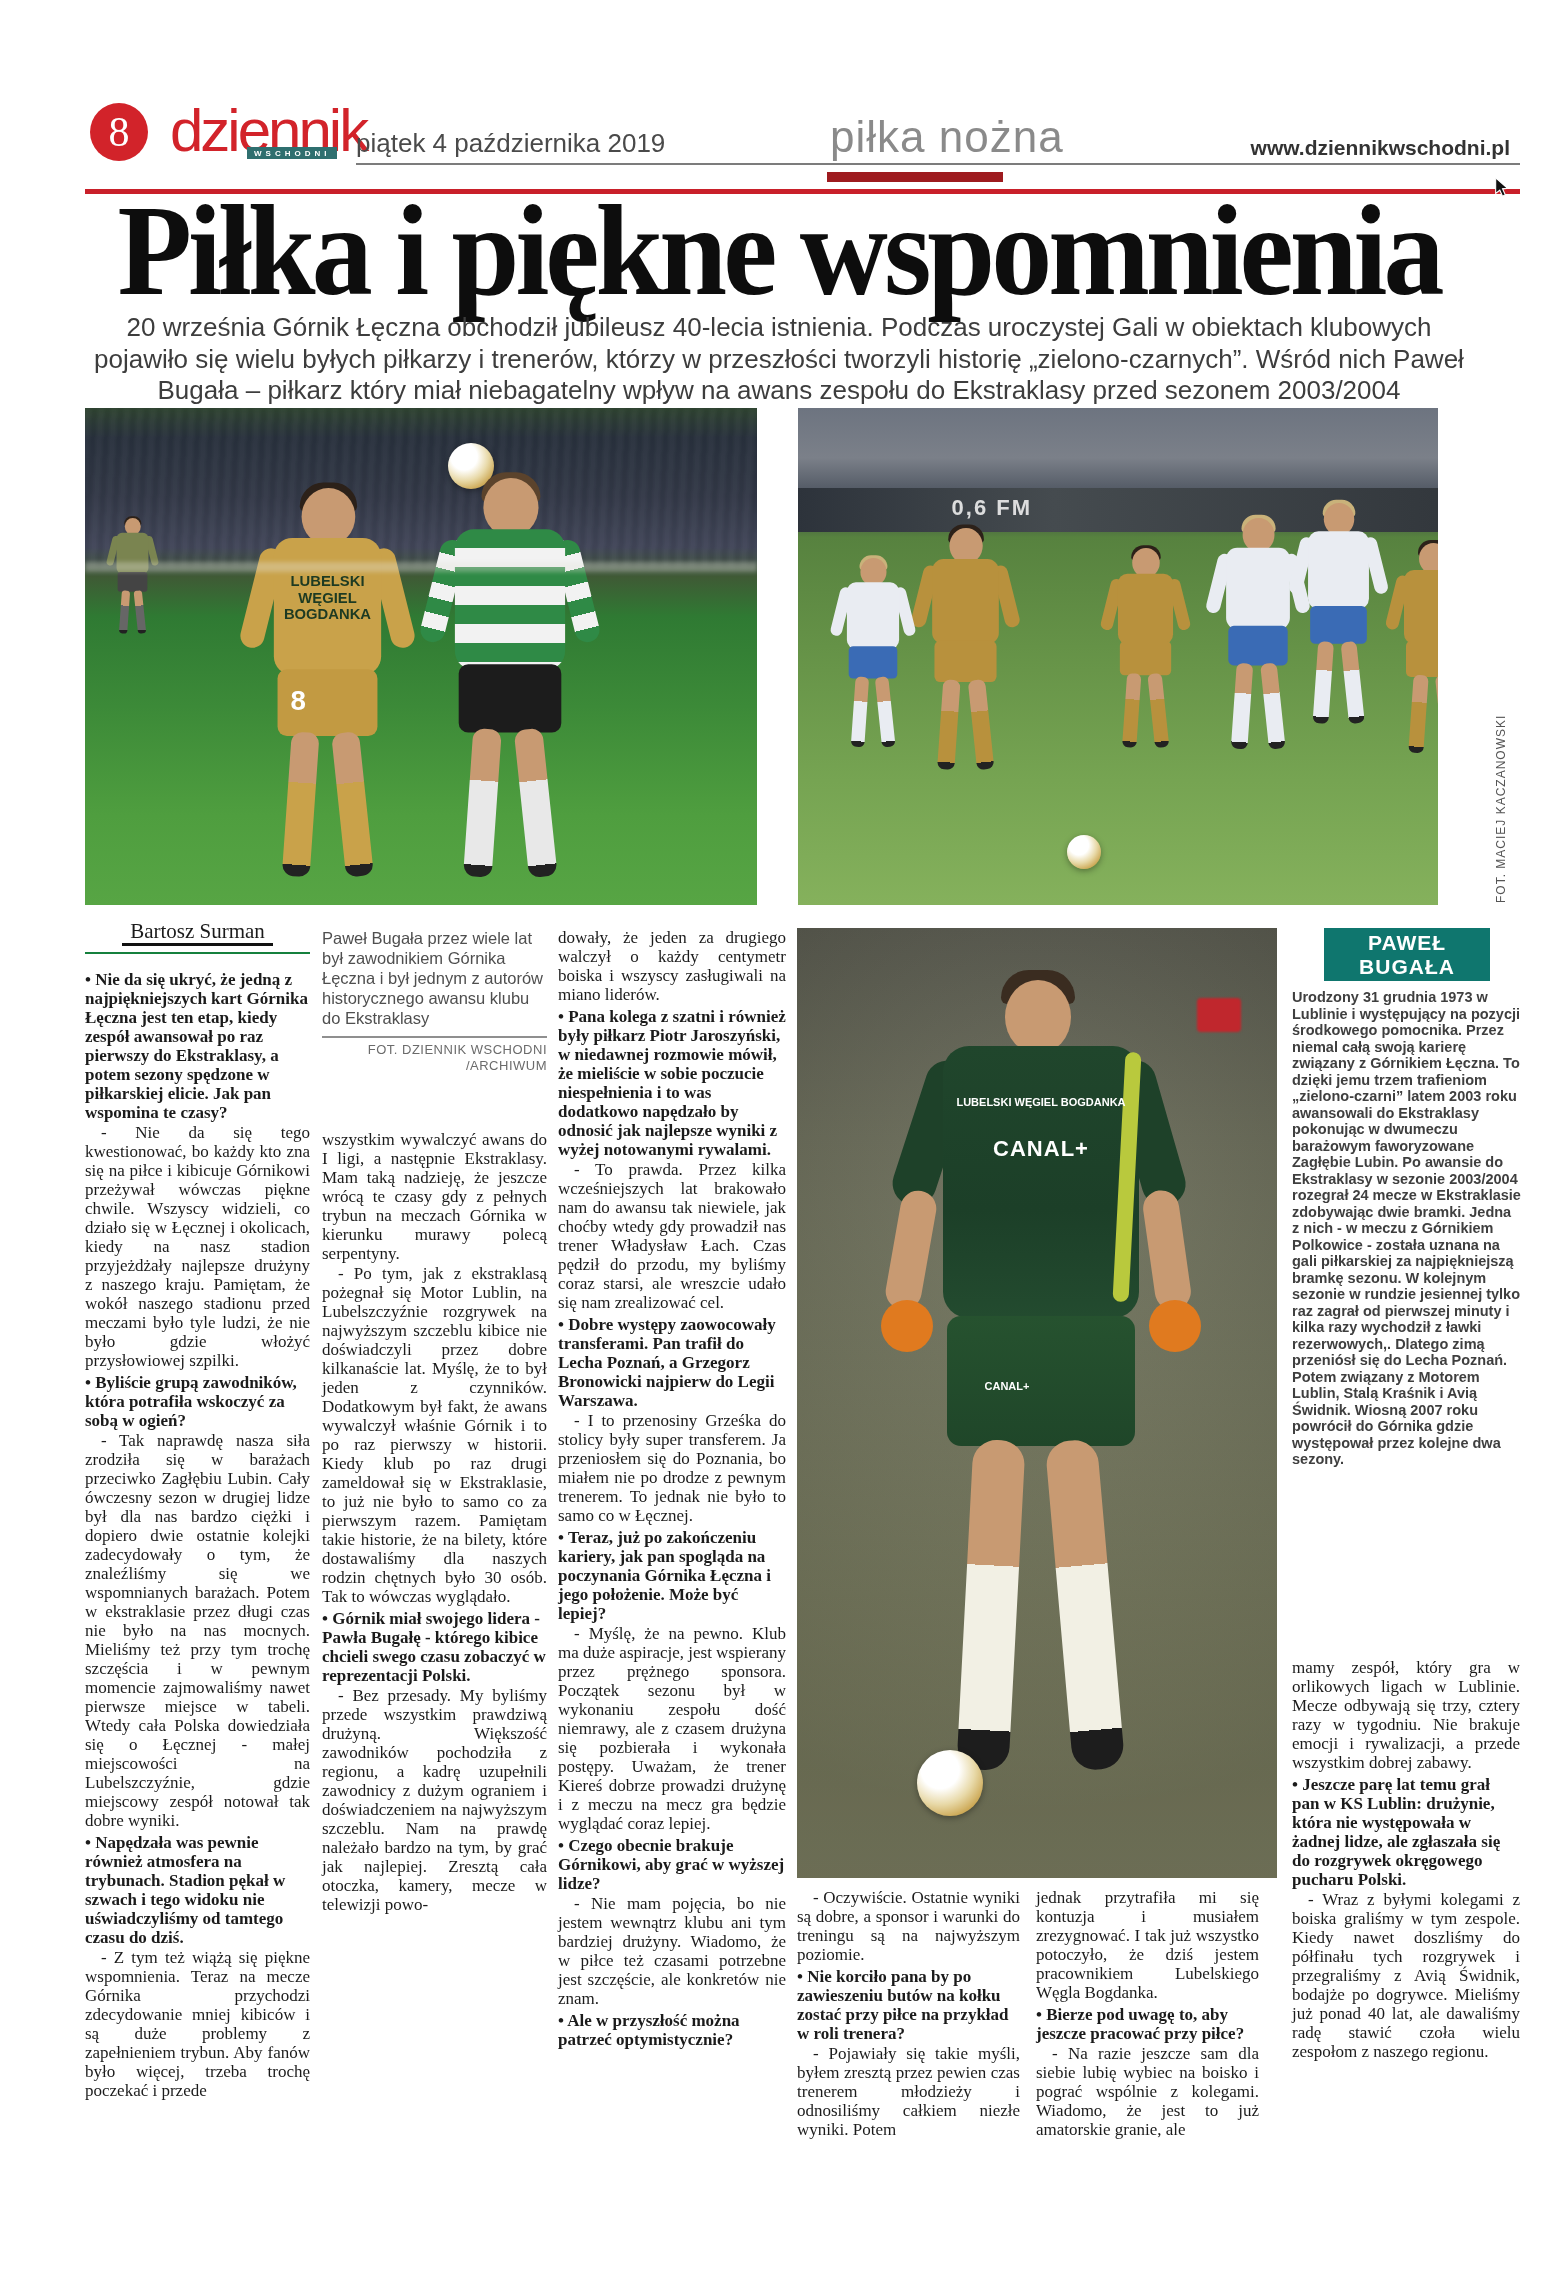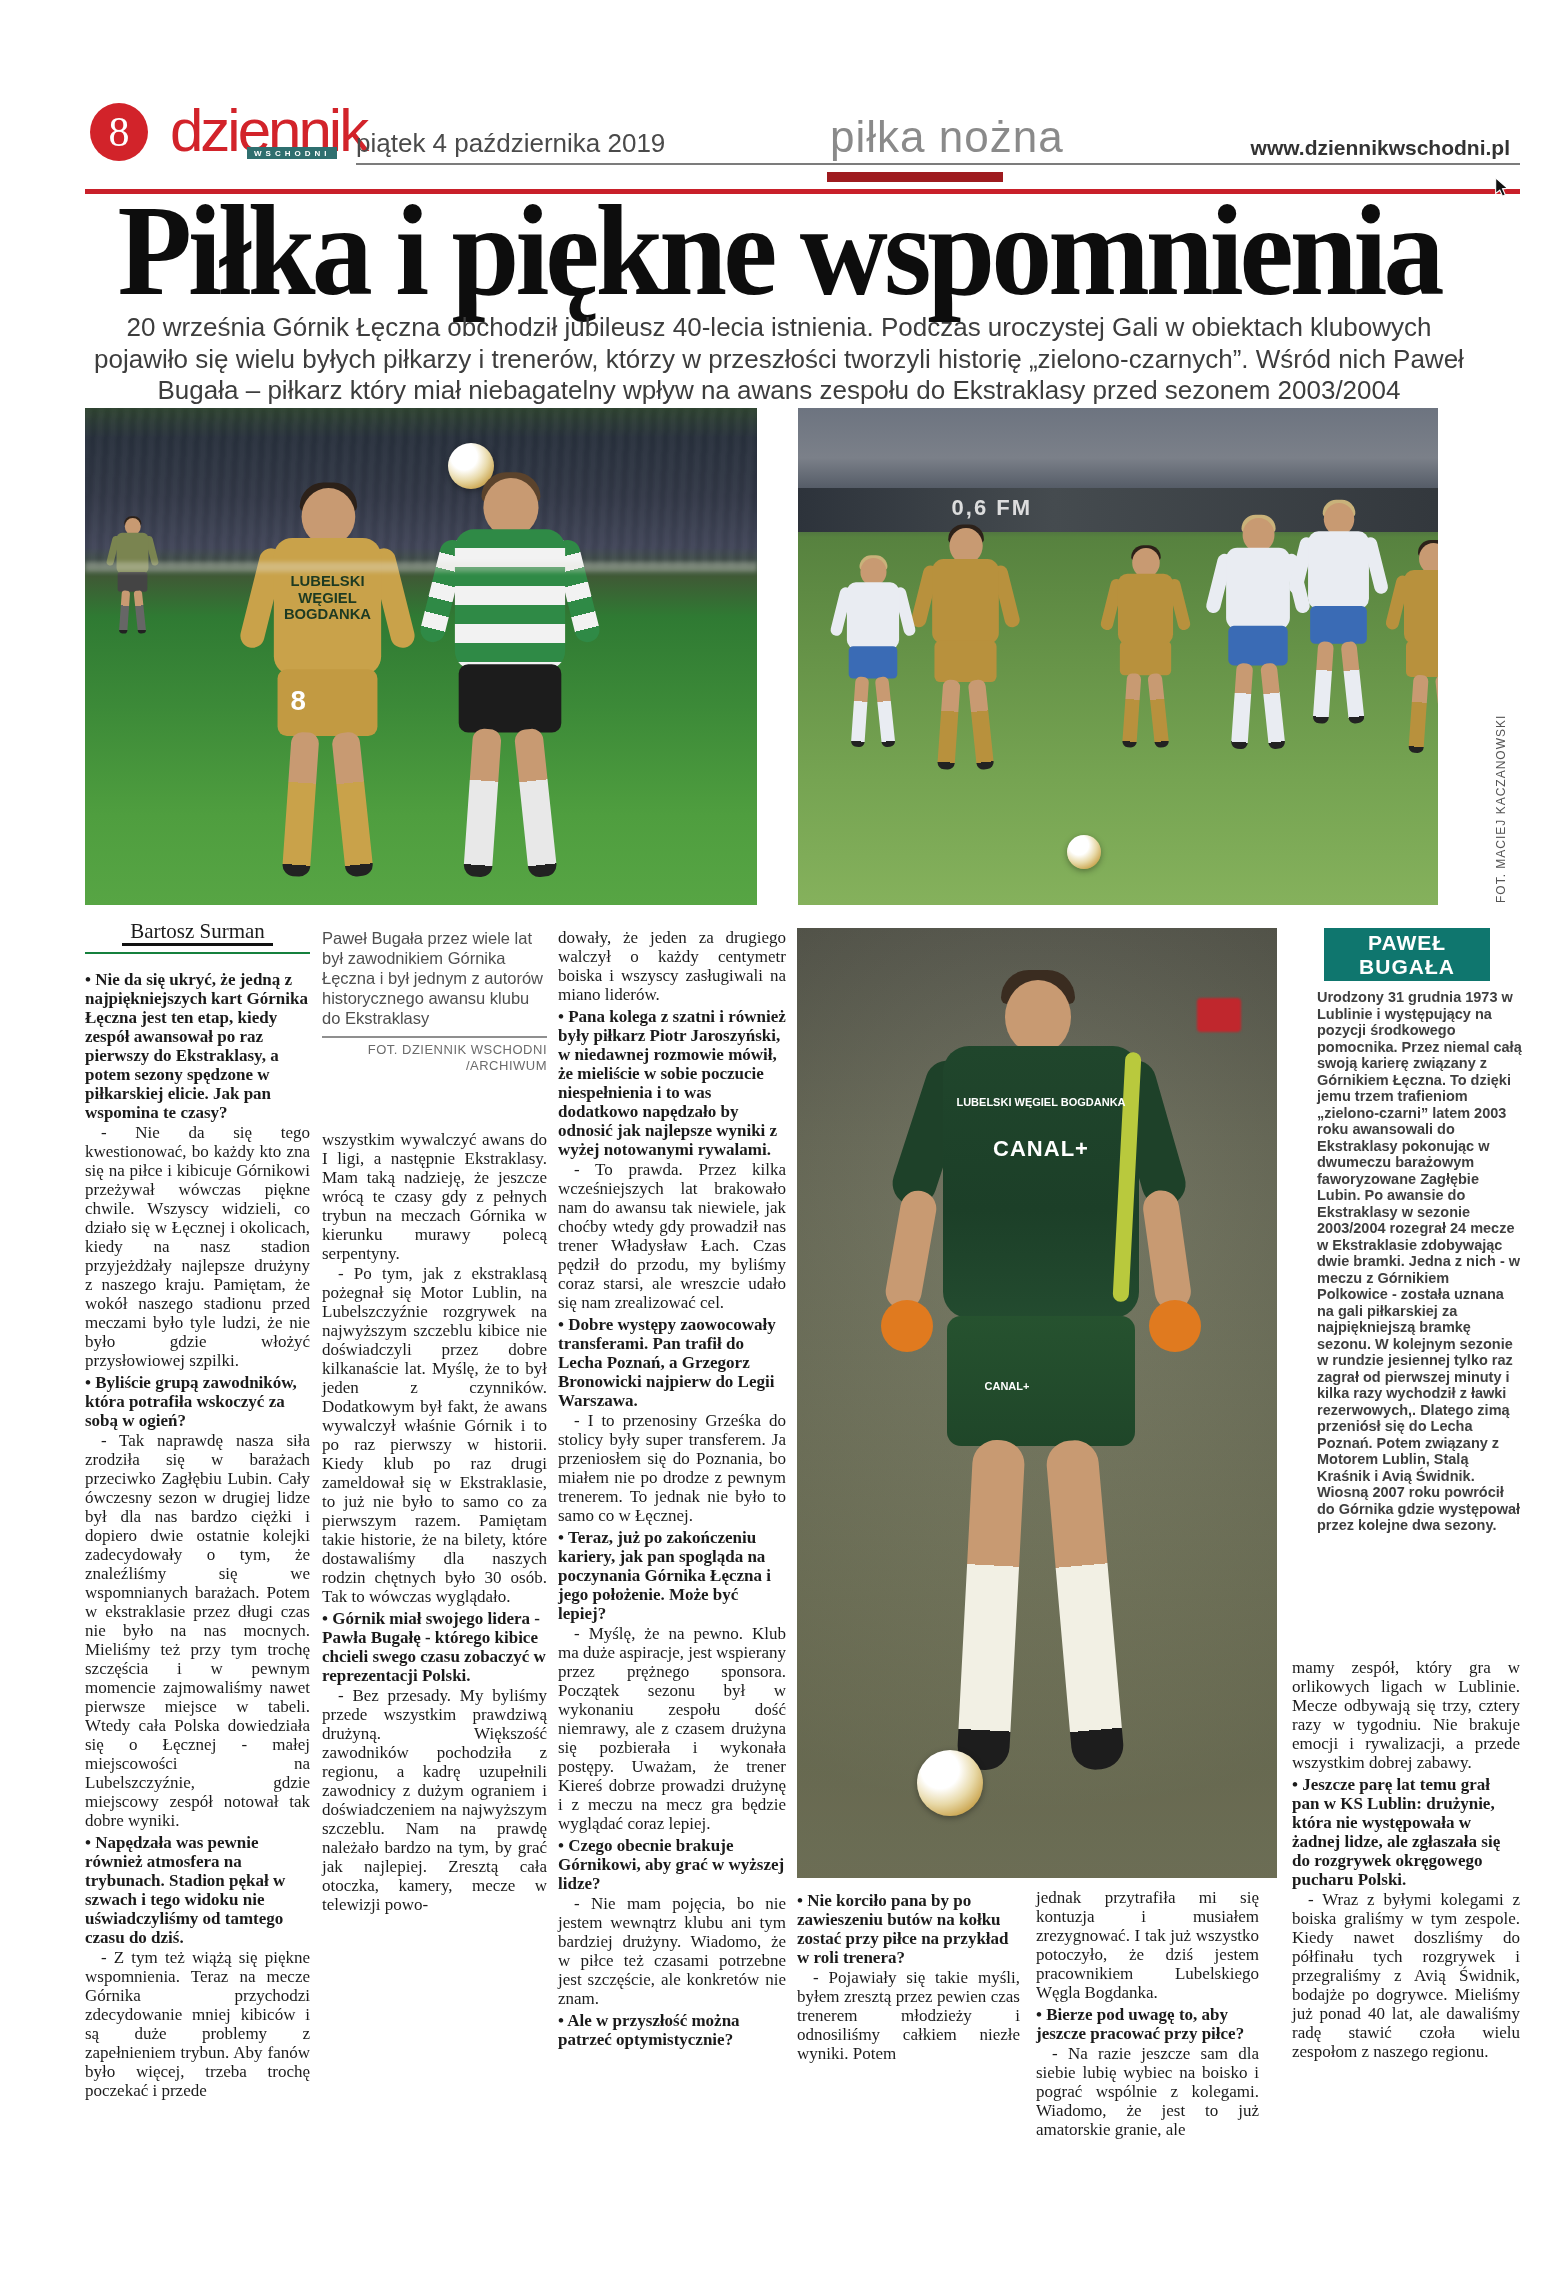--- a/index.html
+++ b/index.html
@@ -112,21 +112,21 @@
         font-family:"Liberation Sans",sans-serif;font-weight:bold;font-size:11px;}
   .mp-leg{position:absolute;width:52px;height:330px;border-radius:24px;
         background:linear-gradient(180deg,#c89a72 0 38%,#f2f0e4 38% 88%,#1d1d1d 88% 100%);}
   .mp-leg.l{left:168px;top:512px;transform:rotate(3deg);}
   .mp-leg.r{left:262px;top:512px;transform:rotate(-5deg);}
 
   
   .sidebar{position:absolute;left:1292px;top:928px;width:230px;font-family:"Liberation Sans",sans-serif;}
   .sidebar-title{background:#0f766e;color:#fff;font-weight:bold;font-size:21px;letter-spacing:1px;
         text-align:center;width:150px;margin:0 auto 8px auto;padding:3px 8px 2px 8px;}
-  .sidebar-body{font-size:14.5px;line-height:16.5px;font-weight:bold;color:#3f3f3f;text-align:left;margin-left:25px;}
+  .sidebar-body{font-size:14.5px;line-height:16.5px;font-weight:bold;color:#3f3f3f;text-align:left;}
 
   .bottom-cols{position:absolute;left:797px;top:1888px;width:462px;display:flex;gap:16px;}
   .bottom-cols .bcol{width:223px;font-size:17px;line-height:19px;text-align:justify;}
   .bottom-cols p{margin:0 0 1px 0;}
   .bottom-cols p.q{font-weight:bold;text-align:left;margin-top:3px;}
   .bottom-cols p.a{text-indent:16px;}
 
   .cursor{position:absolute;left:1492px;top:176px;width:22px;height:22px;}
 </style>
 </head>
@@ -323,20 +323,21 @@
   </div>
 
   <div class="col" style="left:1292px;top:1658px;width:228px;">
     <p>mamy zespół, który gra w orlikowych ligach w Lublinie. Mecze odbywają się trzy, cztery razy w tygodniu. Nie brakuje emocji i rywalizacji, a przede wszystkim dobrej zabawy.</p>
     <p class="q">• Jeszcze parę lat temu grał pan w KS Lublin: drużynie, która nie występowała w żadnej lidze, ale zgłaszała się do rozgrywek okręgowego pucharu Polski.</p>
     <p class="a">- Wraz z byłymi kolegami z boiska graliśmy w tym zespole. Kiedy nawet doszliśmy do półfinału tych rozgrywek i przegraliśmy z Avią Świdnik, bodajże po dogrywce. Mieliśmy już ponad 40 lat, ale dawaliśmy radę stawić czoła wielu zespołom z naszego regionu.</p>
   </div>
 
   <div class="bottom-cols">
     <div class="bcol">
+      <p class="a">- Oczywiście. Ostatnie wyniki są dobre, a sponsor i warunki do treningu są na najwyższym poziomie.</p>
       <p class="q">• Nie korciło pana by po zawieszeniu butów na kołku zostać przy piłce na przykład w roli trenera?</p>
       <p class="a">- Pojawiały się takie myśli, byłem zresztą przez pewien czas trenerem młodzieży i odnosiliśmy całkiem niezłe wyniki. Potem</p>
     </div>
     <div class="bcol">
       <p>jednak przytrafiła mi się kontuzja i musiałem zrezygnować. I tak już wszystko potoczyło, że dziś jestem pracownikiem Lubelskiego Węgla Bogdanka.</p>
       <p class="q">• Bierze pod uwagę to, aby jeszcze pracować przy piłce?</p>
       <p class="a">- Na razie jeszcze sam dla siebie lubię wybiec na boisko i pograć wspólnie z kolegami. Wiadomo, że jest to już amatorskie granie, ale</p>
     </div>
   </div>
 

